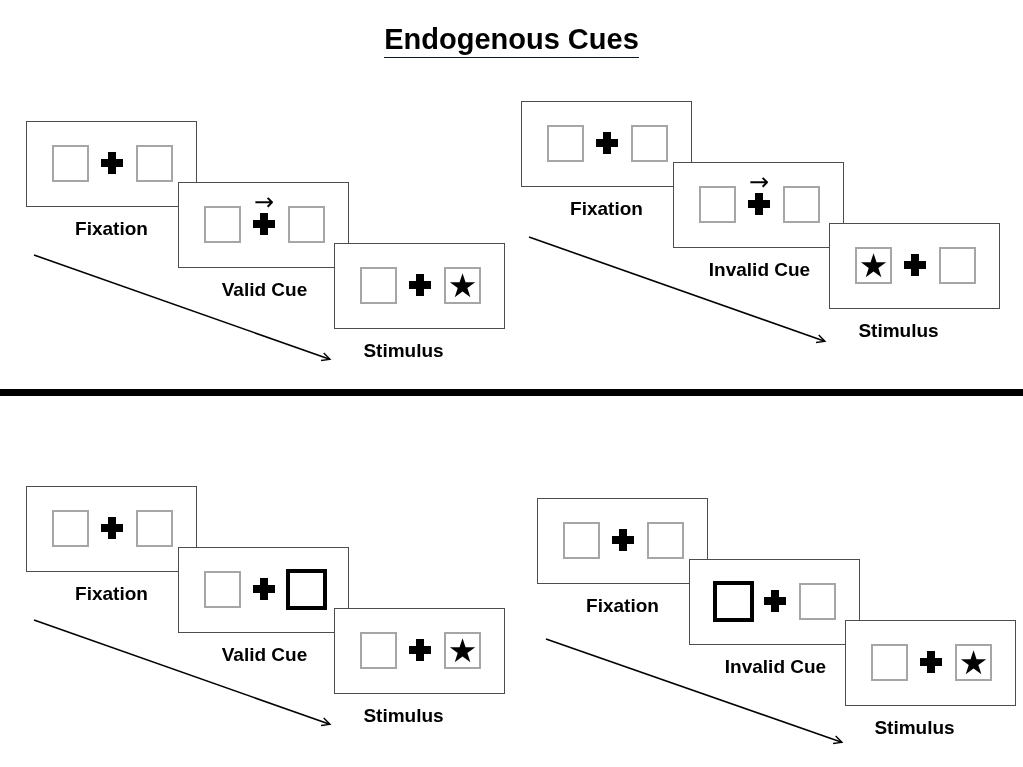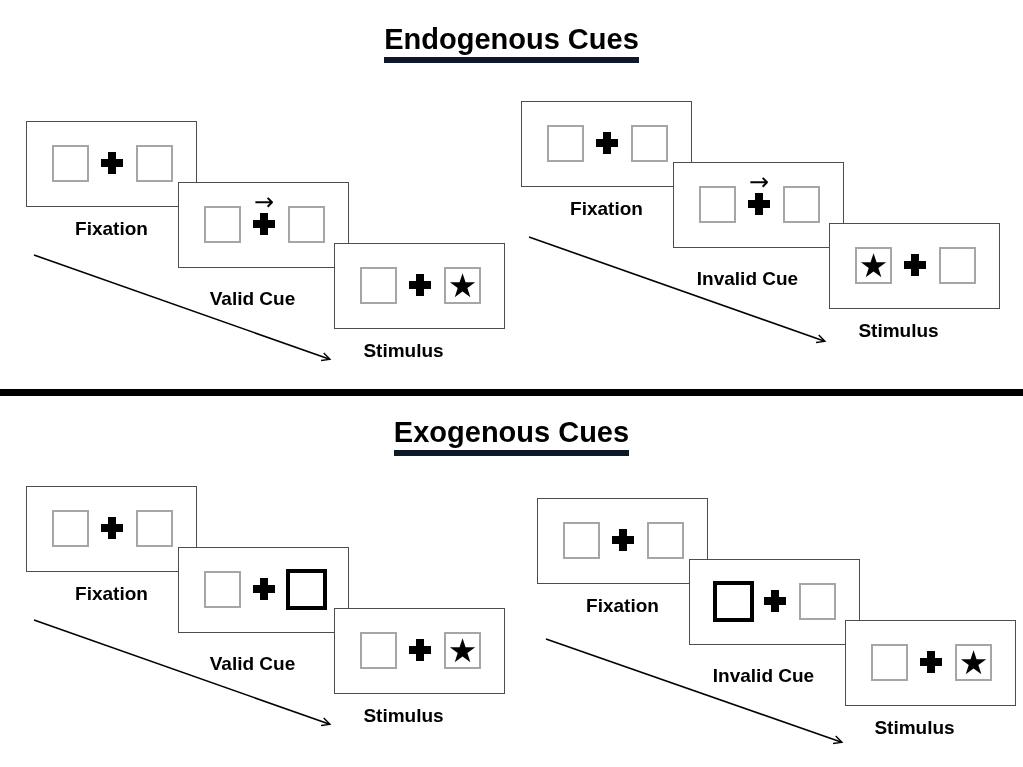--- a/index.html
+++ b/index.html
@@ -5,21 +5,21 @@
   html,body{margin:0;padding:0;background:#ffffff;}
   .stage{
     position:relative;width:1023px;height:767px;background:#ffffff;overflow:hidden;
     font-family:"Liberation Sans","DejaVu Sans",sans-serif;color:#000;
   }
   .section-title{
     position:absolute;left:0;width:1023px;text-align:center;
     font-size:29px;font-weight:bold;line-height:34px;
   }
   .section-title .ul{
-    display:inline-block;border-bottom:6px solid #0f172a;padding-bottom:1px;
+    display:inline-block;border-bottom:1px solid #0f172a;padding-bottom:1px;
   }
   .t-endo{top:22px;}
   .t-exo{top:415px;}
   .divider{position:absolute;left:0;top:389px;width:1023px;height:7px;background:#000;}
 
   .group{position:absolute;width:482px;height:262px;}
   .g-tl{left:26px;top:121px;}
   .g-tr{left:521px;top:101px;}
   .g-bl{left:26px;top:486px;}
   .g-br{left:537px;top:498px;}
@@ -58,21 +58,21 @@
     display:flex;align-items:center;justify-content:center;
     font-size:33px;line-height:1;color:#000;
     font-family:"DejaVu Sans",sans-serif;
   }
 
   .step-label{
     position:absolute;width:171px;text-align:center;
     font-size:19px;font-weight:bold;line-height:23px;color:#000;
   }
   .l1{left:0;top:96px;text-align:center;}
-  .l2{left:141px;top:157px;margin-top:9px;}
+  .l2{left:153px;top:157px;}
   .l3{left:292px;top:218px;}
 </style>
 </head>
 <body>
 
 <div class="stage">
 
   <div class="section-title t-endo">
     <span class="ul">Endogenous Cues</span>
   </div>
@@ -136,23 +136,20 @@
         <span class="star">★</span>
       </div>
       <div class="plus"></div>
       <div class="sq sq-r"></div>
     </div>
     <div class="step-label l3">Stimulus</div>
   </div>
 
   <div class="divider"></div>
 
-  <div class="section-title t-exo">
-    <span class="ul">Exogenous Cues</span>
-  </div>
 
   <div class="group g-bl">
     <svg class="arrow-svg" viewBox="0 0 482 262">
       <defs>
         <marker id="ah3" markerWidth="12" markerHeight="12" refX="8" refY="5" orient="auto" markerUnits="userSpaceOnUse">
           <path d="M1,1 L9,5 L1,9" fill="none" stroke="#000" stroke-width="1.4"></path>
         </marker>
       </defs>
       <line x1="8" y1="134" x2="303" y2="238" stroke="#000" stroke-width="1.6" marker-end="url(#ah3)"></line>
     </svg>

